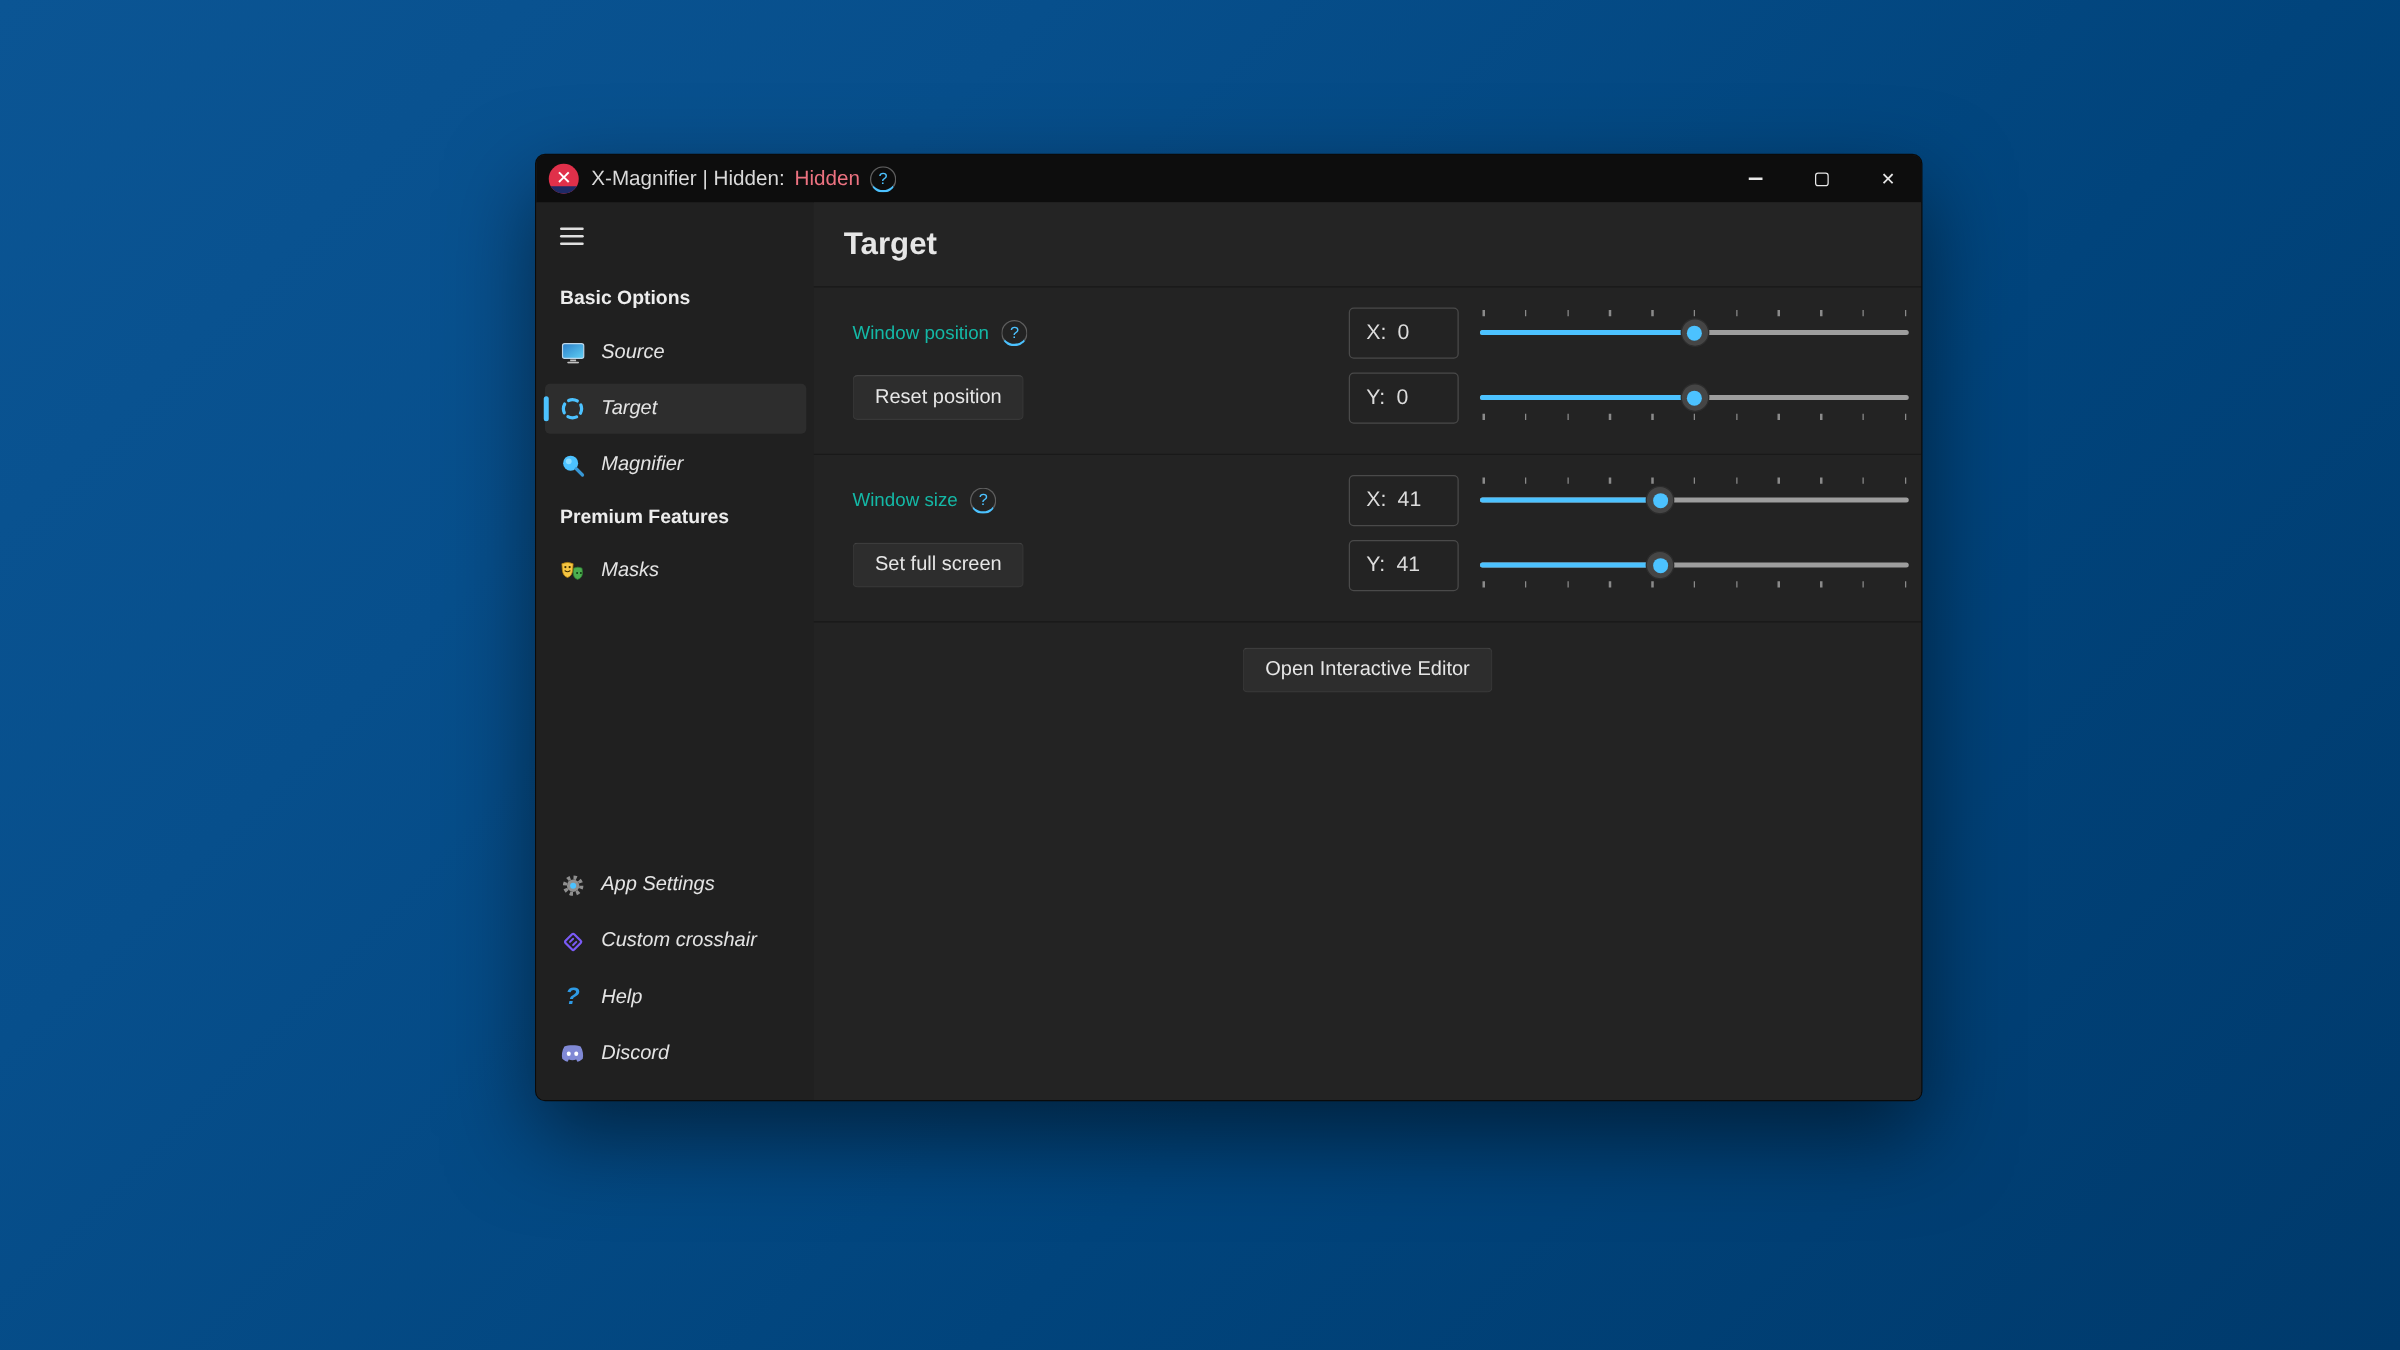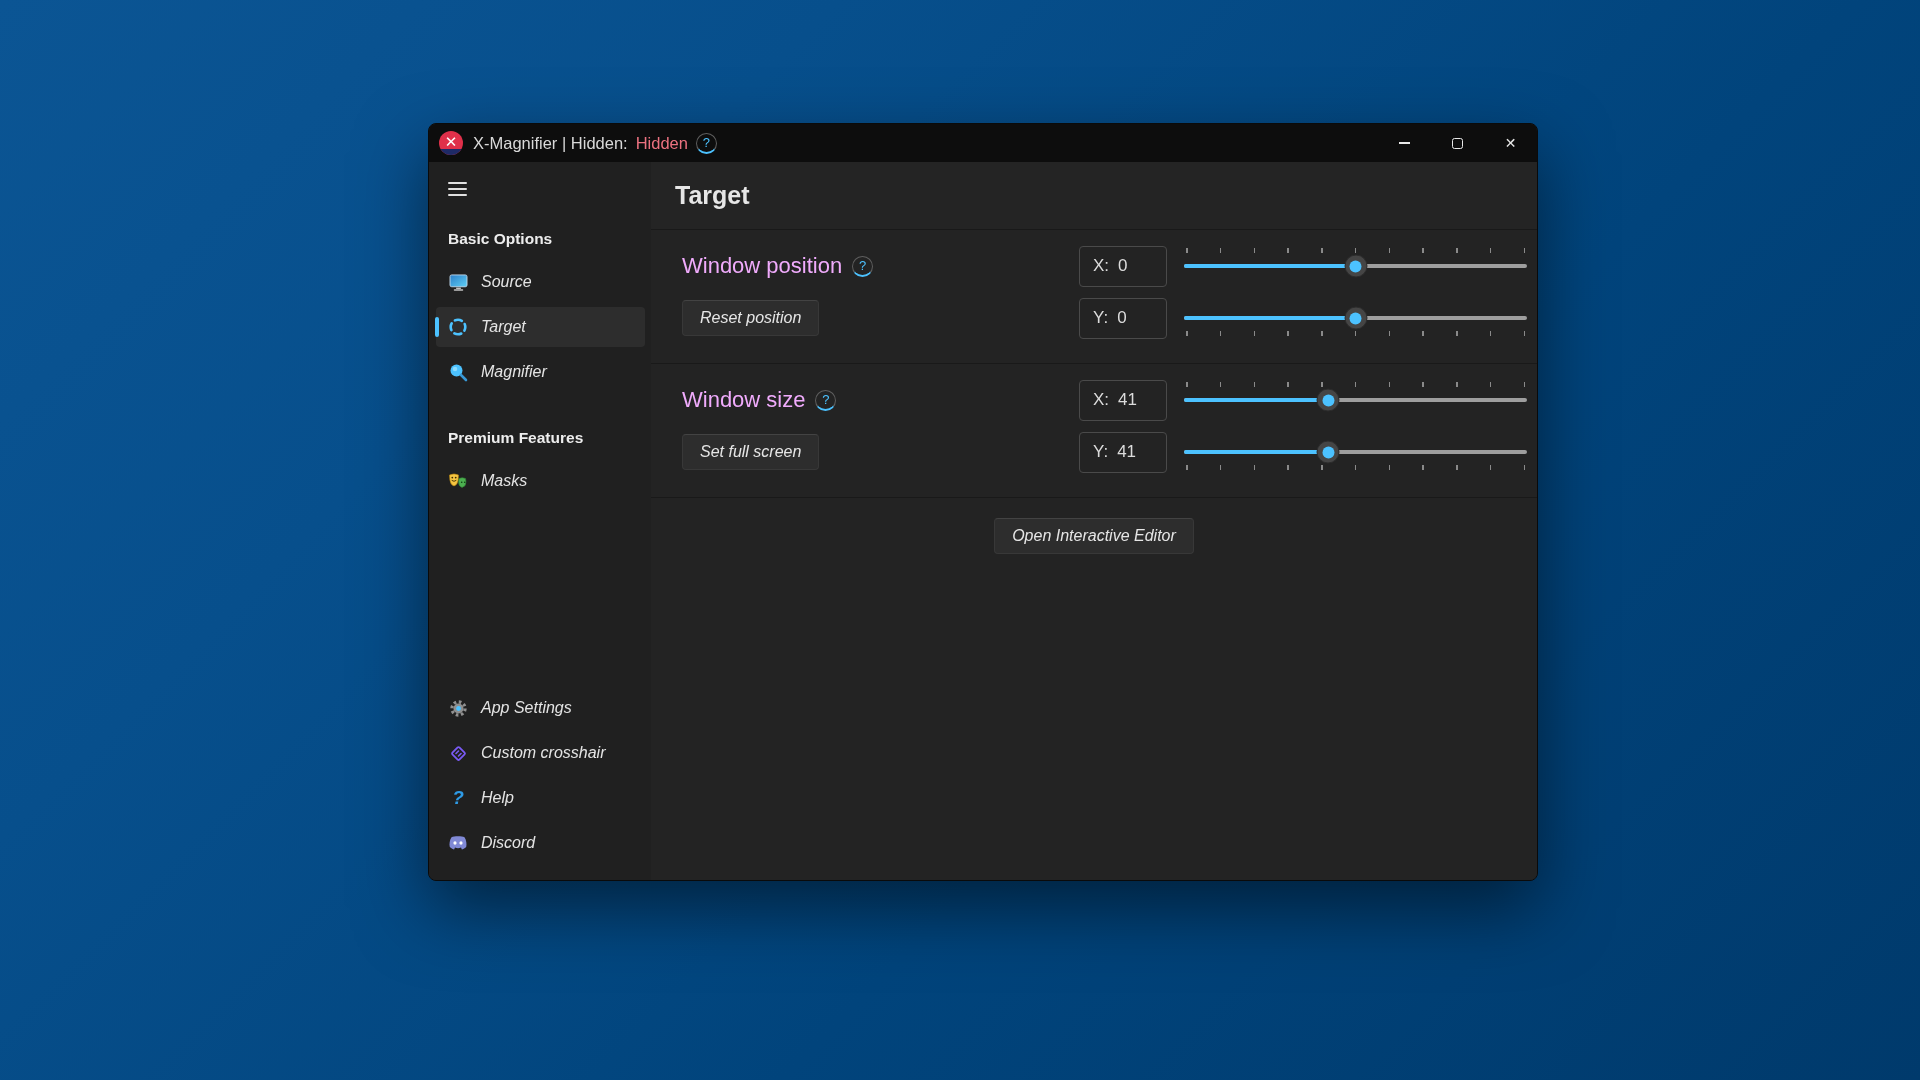--- a/index.html
+++ b/index.html
@@ -28,40 +28,40 @@
   .glyph-close { font-size:14px; line-height:1; }
 
   
   .frame-body { flex:1; display:flex; min-height:0; }
 
   
   .sidebar { width:222px; flex:0 0 222px; background:#202020; display:flex; flex-direction:column; padding:12px 0 12px 1px; }
   .hamburger { width:34px; height:30px; margin-left:10px; display:flex; flex-direction:column; justify-content:center; gap:4px; padding-left:8px; border-radius:4px; }
   .hamburger span { display:block; width:19px; height:1.8px; background:#e0e0e0; border-radius:1px; }
   .section-label { margin:26px 0 14px 18px; font-size:15.5px; font-weight:bold; color:#ededed; }
-  .section-label.second { margin-top:32px; }
+  .section-label.second { margin-top:8px; }
   .nav-item { height:40px; margin:0 6px 5px 6px; border-radius:4px; display:flex; align-items:center; gap:13px; padding-left:12px; position:relative; color:#e4e4e4; font-size:16px; cursor:default;font-style:italic; }
   .nav-item.selected { background:#2d2d2d; }
   .nav-item.selected::before { content:""; position:absolute; left:-1px; top:50%; transform:translateY(-50%); width:3.5px; height:20px; border-radius:2px; background:#4cc2ff; }
   .nav-icon { width:20px; height:20px; display:flex; align-items:center; justify-content:center; flex:0 0 20px; }
   .sidebar-spacer { flex:1; }
   .help-q { color:#2e9be6; font-weight:bold; font-size:19px; }
 
   
   .main { flex:1; background:#232323; display:flex; flex-direction:column; min-width:0; }
   .main-header { height:67px; flex:0 0 67px; background:#242424; display:flex; align-items:center; padding-left:24px; }
   .page-title { font-size:25px; font-weight:bold; color:#e6e6e6; }
   .divider { height:1px; background:#191919; }
   .section { padding:14px 10px 0 31px; }
   .section.pos, .section.size { height:133px; }
   .row { display:grid; grid-template-columns:380px 88px 1fr; column-gap:17px; height:44px; align-items:center; margin-bottom:8px; }
   .label-cell { display:flex; align-items:center; gap:10px; }
-  .field-label { font-size:22px; color:#f0abfc; }
+  .field-label { font-size:15px; color:#14b8a6; }
   .btn { background:#2d2d2d; border:1px solid #383838; border-top-color:#434343; border-radius:4px; color:#e6e6e6; font-size:16px;
-    font-family:"Liberation Sans","DejaVu Sans",sans-serif; padding:8px 17px; cursor:default;font-style:italic; }
+    font-family:"Liberation Sans","DejaVu Sans",sans-serif; padding:8px 17px; cursor:default; }
   .value-box { width:88px; height:41px; border:1px solid #4a4a4a; border-radius:4px; background:transparent;
     display:flex; align-items:center; padding-left:13px; gap:9px; font-size:17px; color:#dcdcdc; }
 
   
   .slider { position:relative; height:44px; }
   .track { position:absolute; left:0; right:0; top:50%; transform:translateY(-50%); height:4px; background:#9e9e9e; border-radius:2px; }
   .fill { position:absolute; left:0; top:50%; transform:translateY(-50%); height:4px; background:#4cc2ff; border-radius:2px; }
   .thumb { position:absolute; top:50%; transform:translate(-50%,-50%); width:23px; height:23px; border-radius:50%;
     background:#454545; border:1px solid #2c2c2c; display:flex; align-items:center; justify-content:center; cursor:default; }
   .thumb::after { content:""; width:12px; height:12px; border-radius:50%; background:#4cc2ff; }

